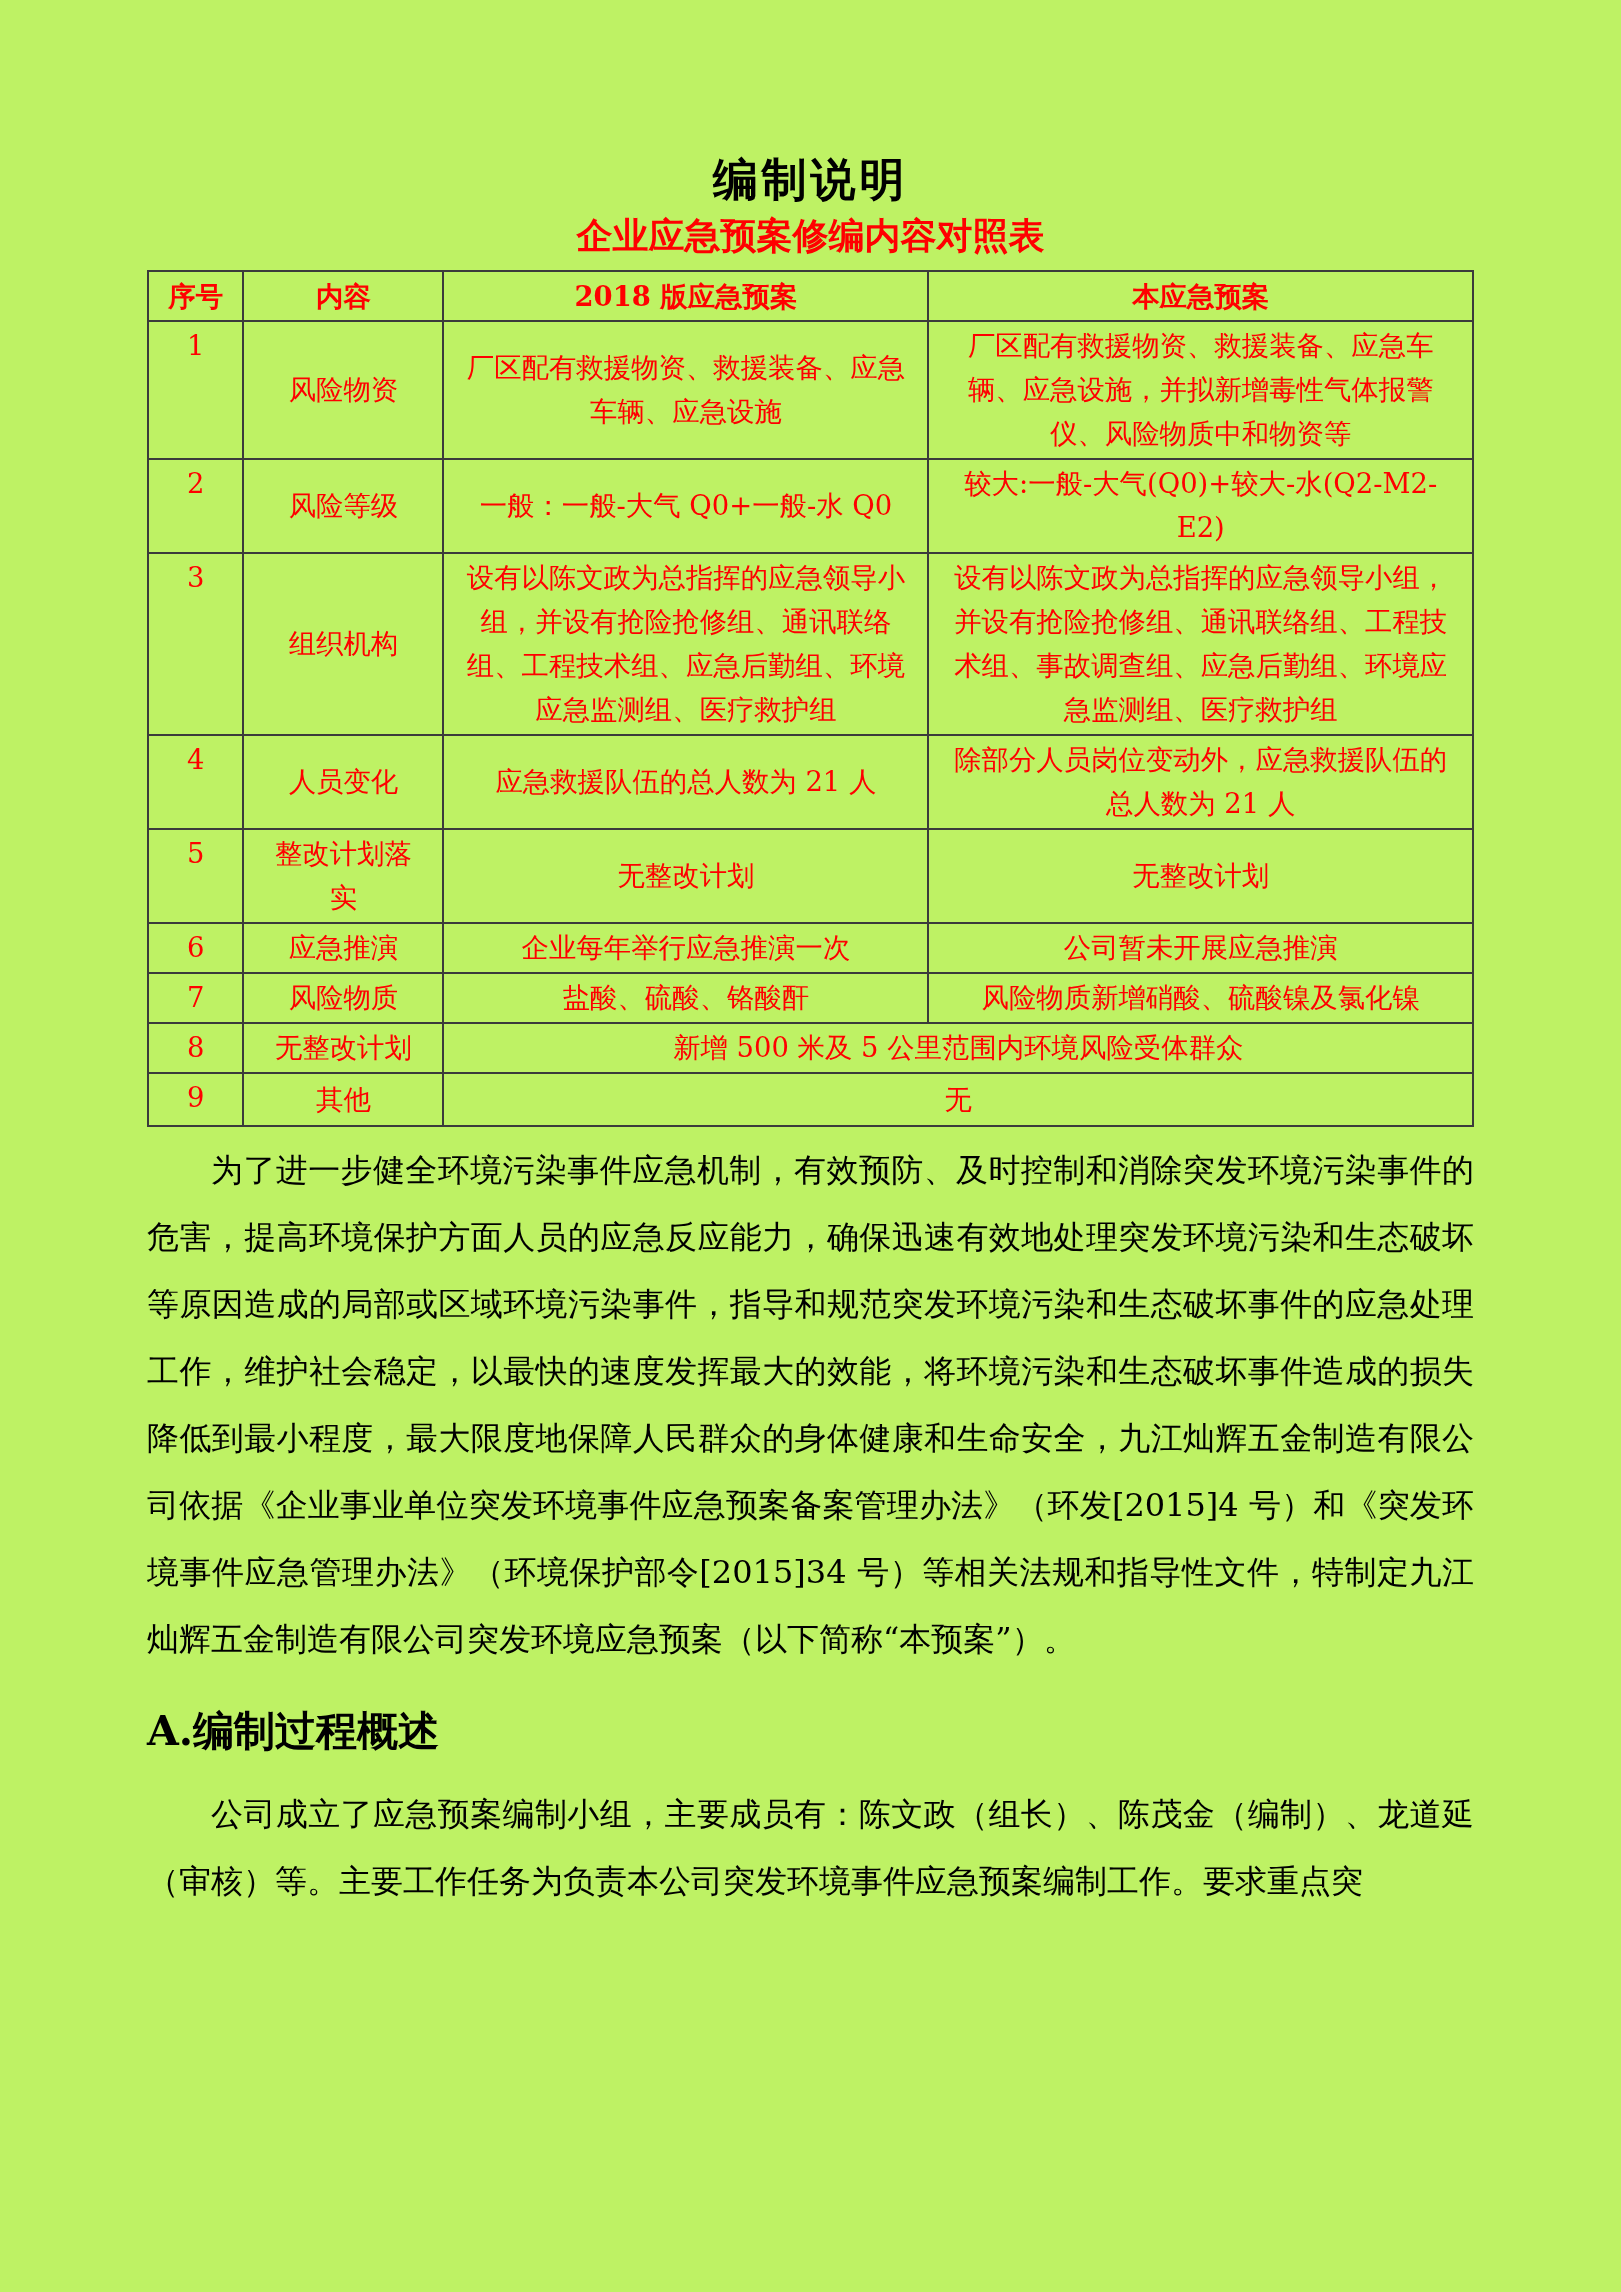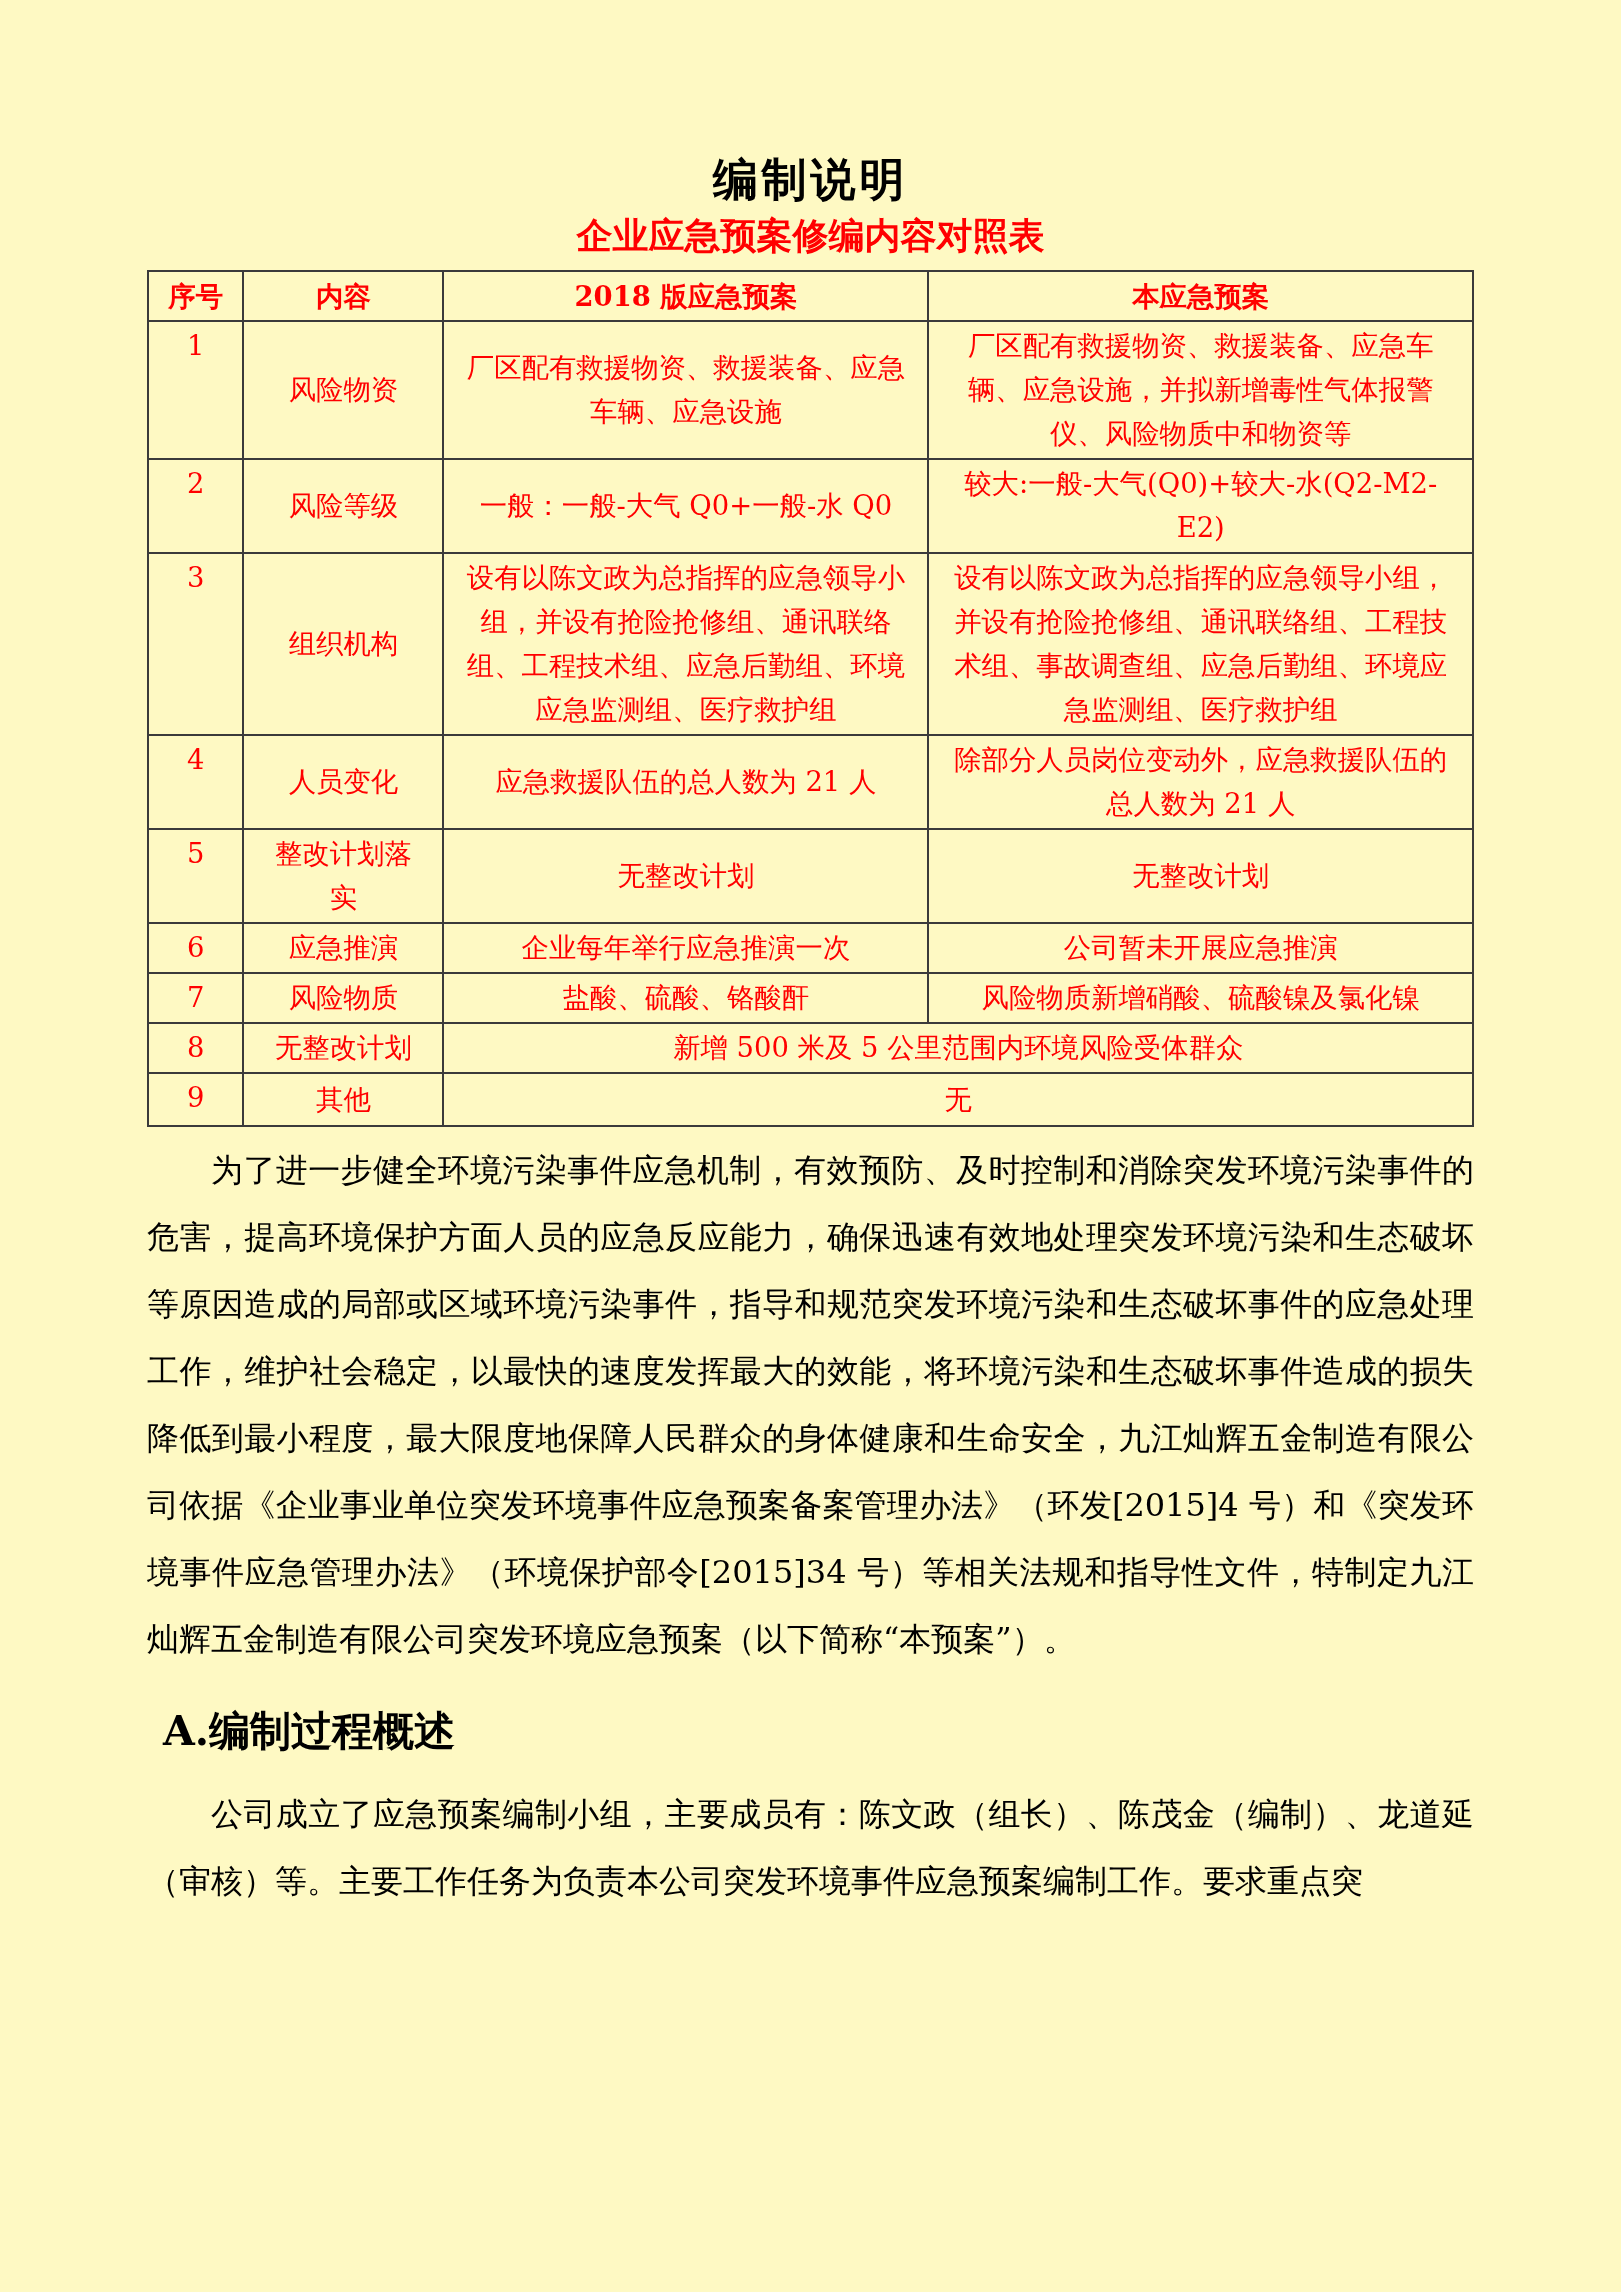--- a/index.html
+++ b/index.html
@@ -1,18 +1,18 @@
 <!DOCTYPE html>
 <html><head>
 <meta charset="utf-8">
 <style>
   html,body{margin:0;padding:0;background:#ffffff;}
   .page{
     width:1621px;height:2293px;box-sizing:border-box;
-    padding:0 147px;background:#fef9c3;overflow:hidden;position:relative;
+    padding:0 147px;background:#bef264;overflow:hidden;position:relative;
     font-family:"DejaVu Serif","Liberation Serif",serif;color:#000000;
   }
   .doc-title{
     margin:0;padding-top:153px;text-align:center;
     font-size:45px;font-weight:bold;line-height:53px;letter-spacing:3.9px;
   }
   .para{
     margin:0;font-size:32px;line-height:67px;
     text-align:justify;text-justify:inter-ideograph;
   }
@@ -37,21 +37,21 @@
   td.no-cell{vertical-align:top;padding-top:3.9px;}
   td.item-cell,td.old-cell,td.new-cell,td.merged-cell{vertical-align:middle;}
   .rh1{height:131px;}
   .rh2{height:43px;}
   .rh3{height:163px;}
   .rh4{height:86px;}
   .rh5,.rh6,.rh7,.rh8{height:43px;}
   .rh9{height:53px;}
   .body-para{margin-top:9.8px;}
   .section-heading{
-    margin:31px 0 0 16px;font-size:41px;font-weight:bold;line-height:55px;
+    margin:31px 0 0 0;font-size:41px;font-weight:bold;line-height:55px;
   }
   .section-para{margin-top:21.6px;}
 </style>
 </head>
 <body>
 
 <div class="page">
 
   <h1 class="doc-title">编制说明</h1>
 

